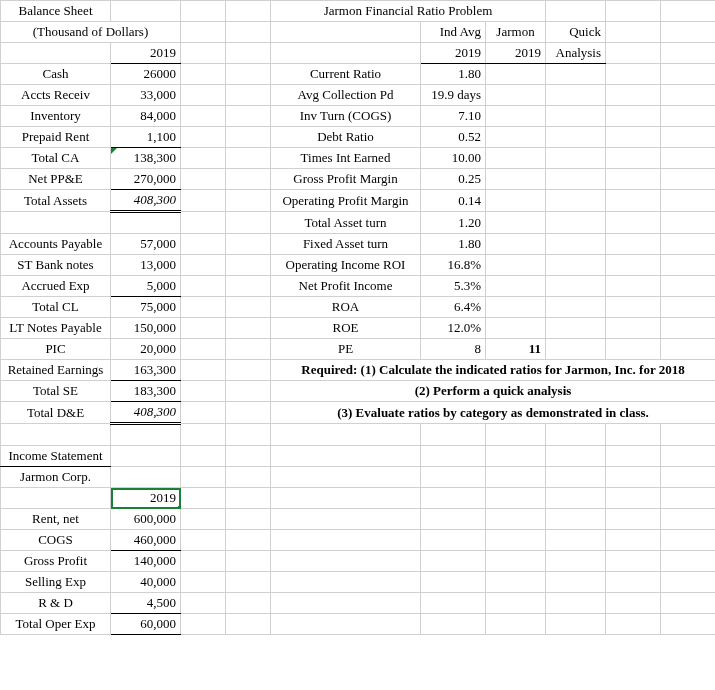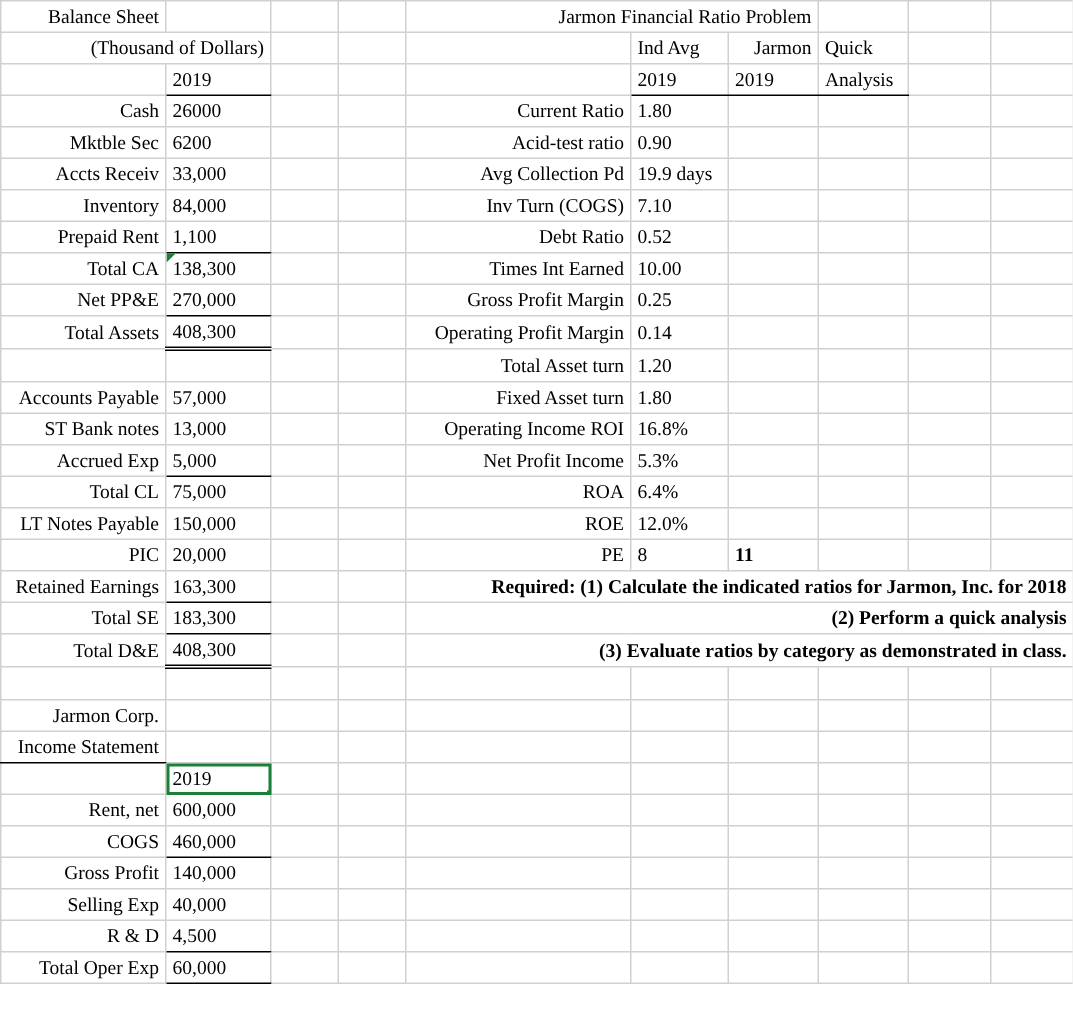--- a/index.html
+++ b/index.html
@@ -16,25 +16,25 @@
     table-layout: fixed;
   }
   td {
     border: 1px solid #d0d0d0;
     padding: 1px 4px;
     height: 18px;
     vertical-align: middle;
     white-space: nowrap;
     overflow: hidden;
   }
-  .r { text-align: left; }
-  .l { text-align: right; }
+  .r { text-align: right; }
+  .l { text-align: center; }
   .b { font-weight: bold; }
   .u { border-bottom: 1.5px solid #000 !important; }
-  .uu { border-bottom: 3px double #000 !important; }
+  .uu { border-bottom: 3px double #000 !important; font-style: italic; }
   .sel {
     outline: 2px solid #1a7f37;
     outline-offset: -2px;
   }
   .sel-mark {
     position: relative;
   }
   .sel-mark::after {
     content: "";
     position: absolute;
@@ -122,32 +122,20 @@
   <td></td>
         <td></td>
   <td class="l">Current Ratio</td>
   <td class="r">1.80</td>
   <td></td>
         <td></td>
         <td></td>
         <td></td>
 </tr>
 <tr>
-  <td class="l">Mktble Sec</td>
-  <td class="r">6200</td>
-  <td></td>
-        <td></td>
-  <td class="l">Acid-test ratio</td>
-  <td class="r">0.90</td>
-  <td></td>
-        <td></td>
-        <td></td>
-        <td></td>
-</tr>
-<tr>
   <td class="l">Accts Receiv</td>
   <td class="r">33,000</td>
   <td></td>
         <td></td>
   <td class="l">Avg Collection Pd</td>
   <td class="r">19.9 days</td>
   <td></td>
         <td></td>
         <td></td>
         <td></td>
@@ -323,33 +311,33 @@
         <td></td>
         <td></td>
         <td></td>
         <td></td>
         <td></td>
         <td></td>
         <td></td>
         <td></td>
       </tr>
 <tr>
+  <td class="l u">Income Statement</td>
+  <td></td>
+        <td></td>
+        <td></td>
+        <td></td>
+        <td></td>
+        <td></td>
+        <td></td>
+        <td></td>
+        <td></td>
+</tr>
+<tr>
   <td class="l">Jarmon Corp.</td>
-  <td></td>
-        <td></td>
-        <td></td>
-        <td></td>
-        <td></td>
-        <td></td>
-        <td></td>
-        <td></td>
-        <td></td>
-</tr>
-<tr>
-  <td class="l u">Income Statement</td>
   <td></td>
         <td></td>
         <td></td>
         <td></td>
         <td></td>
         <td></td>
         <td></td>
         <td></td>
         <td></td>
 </tr>

